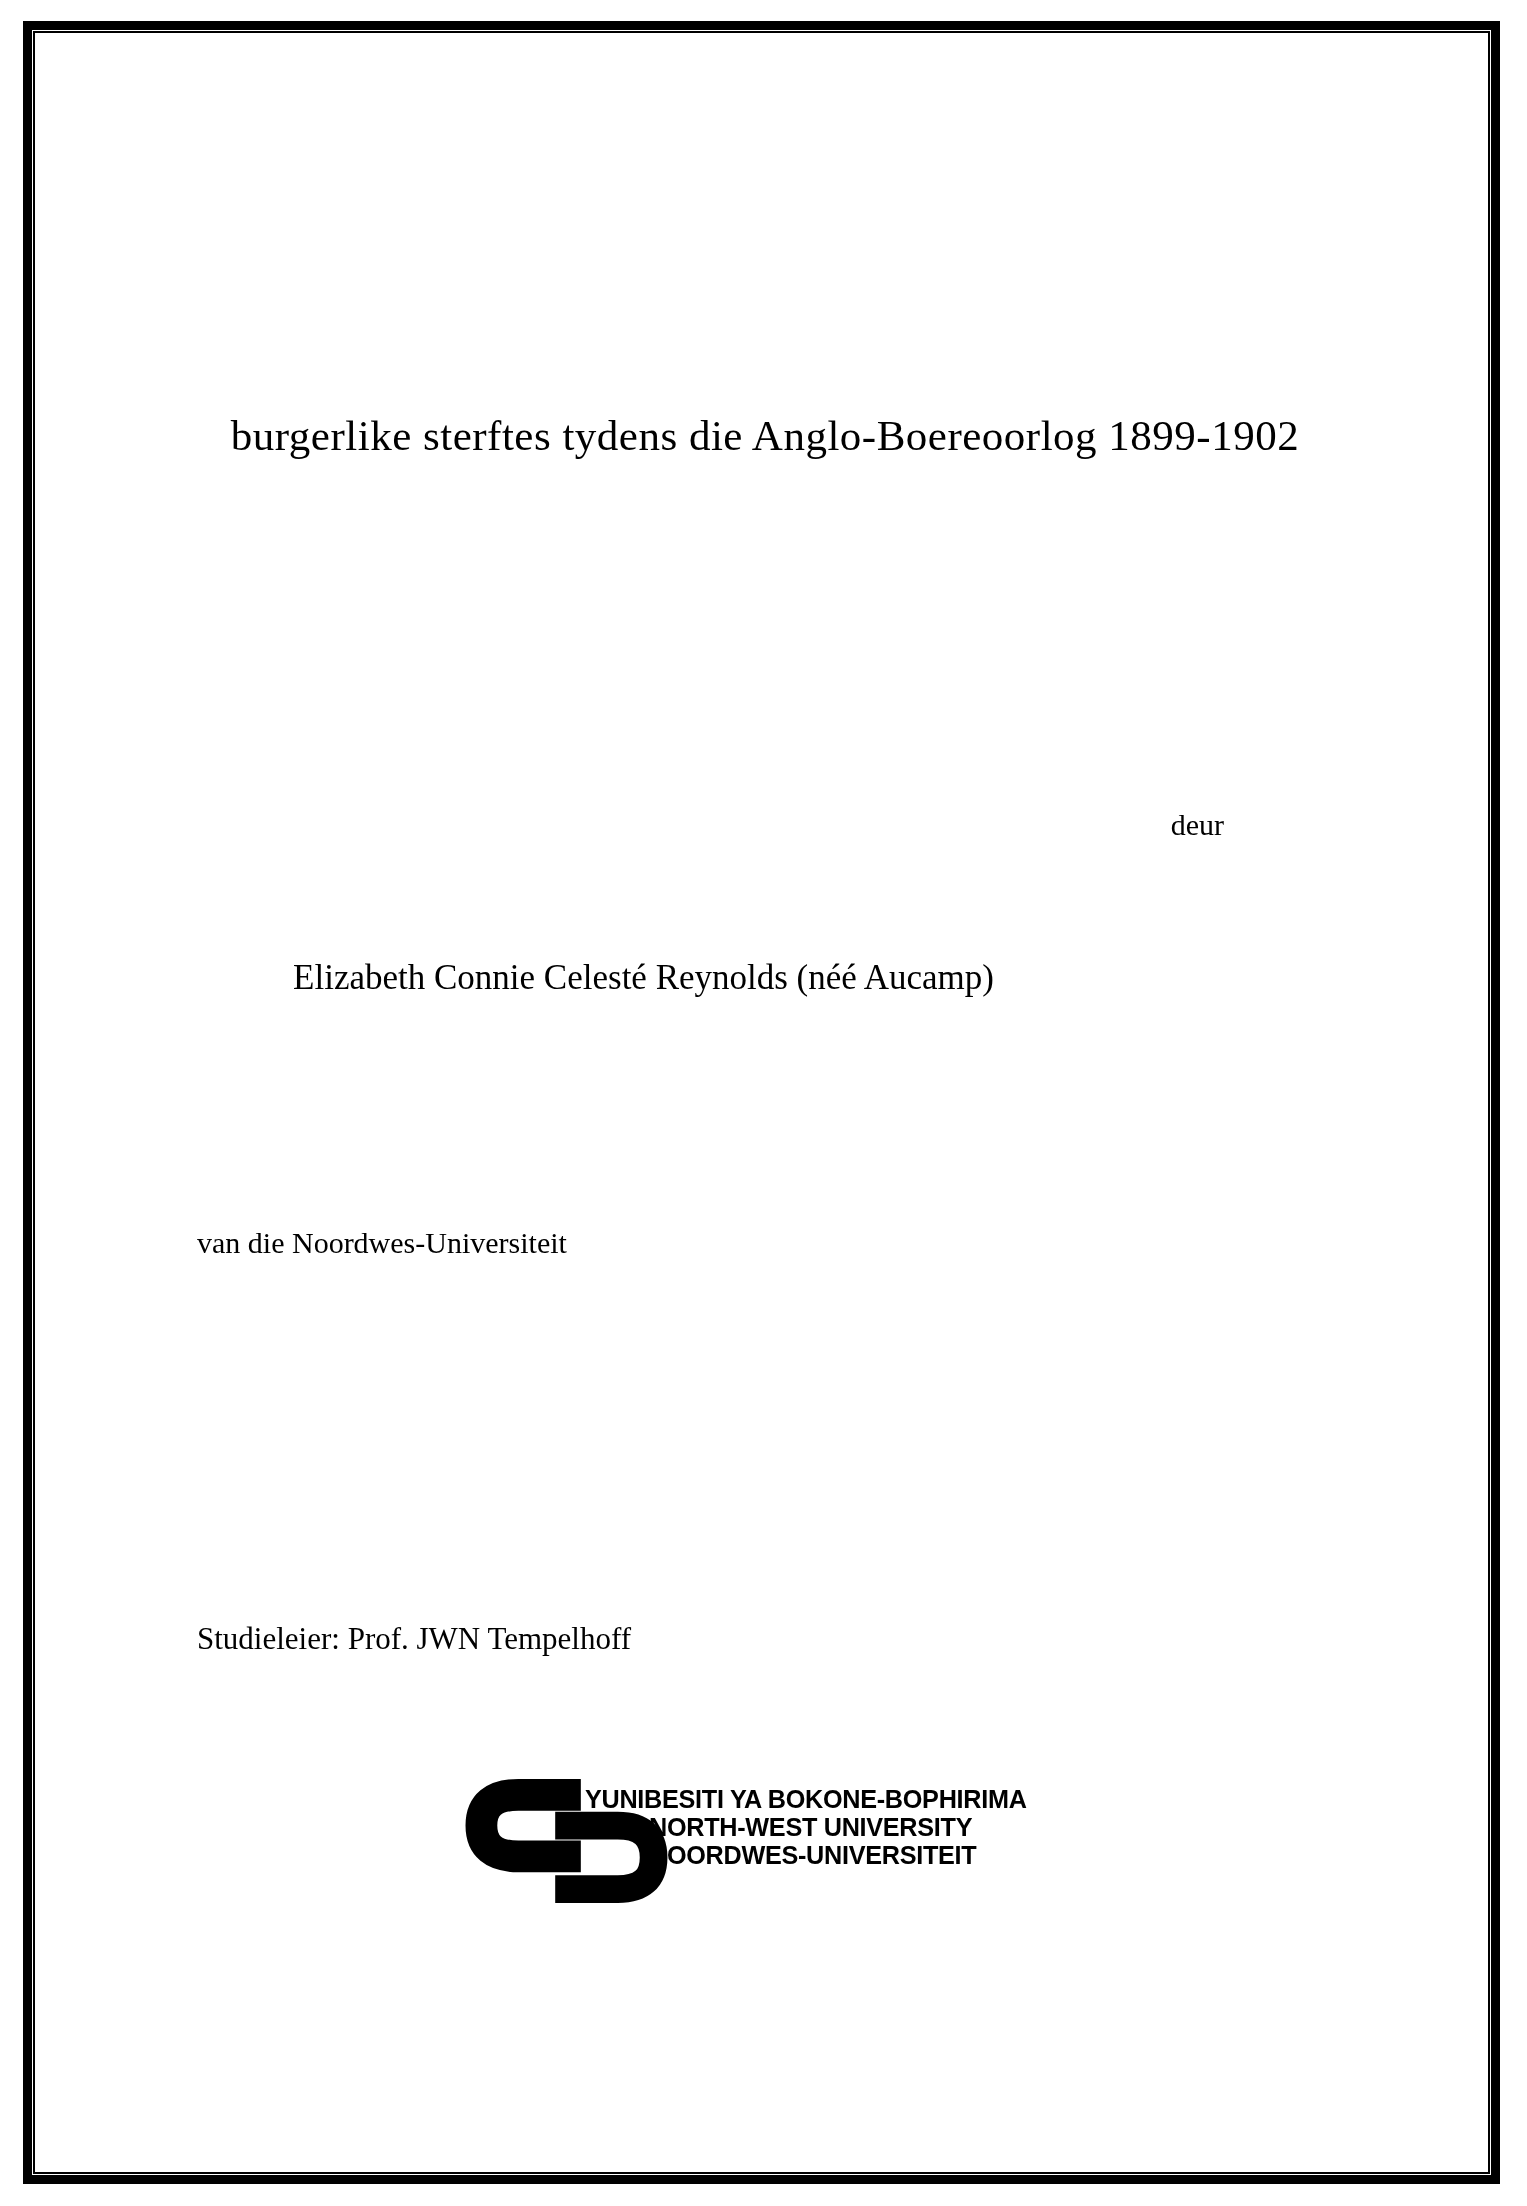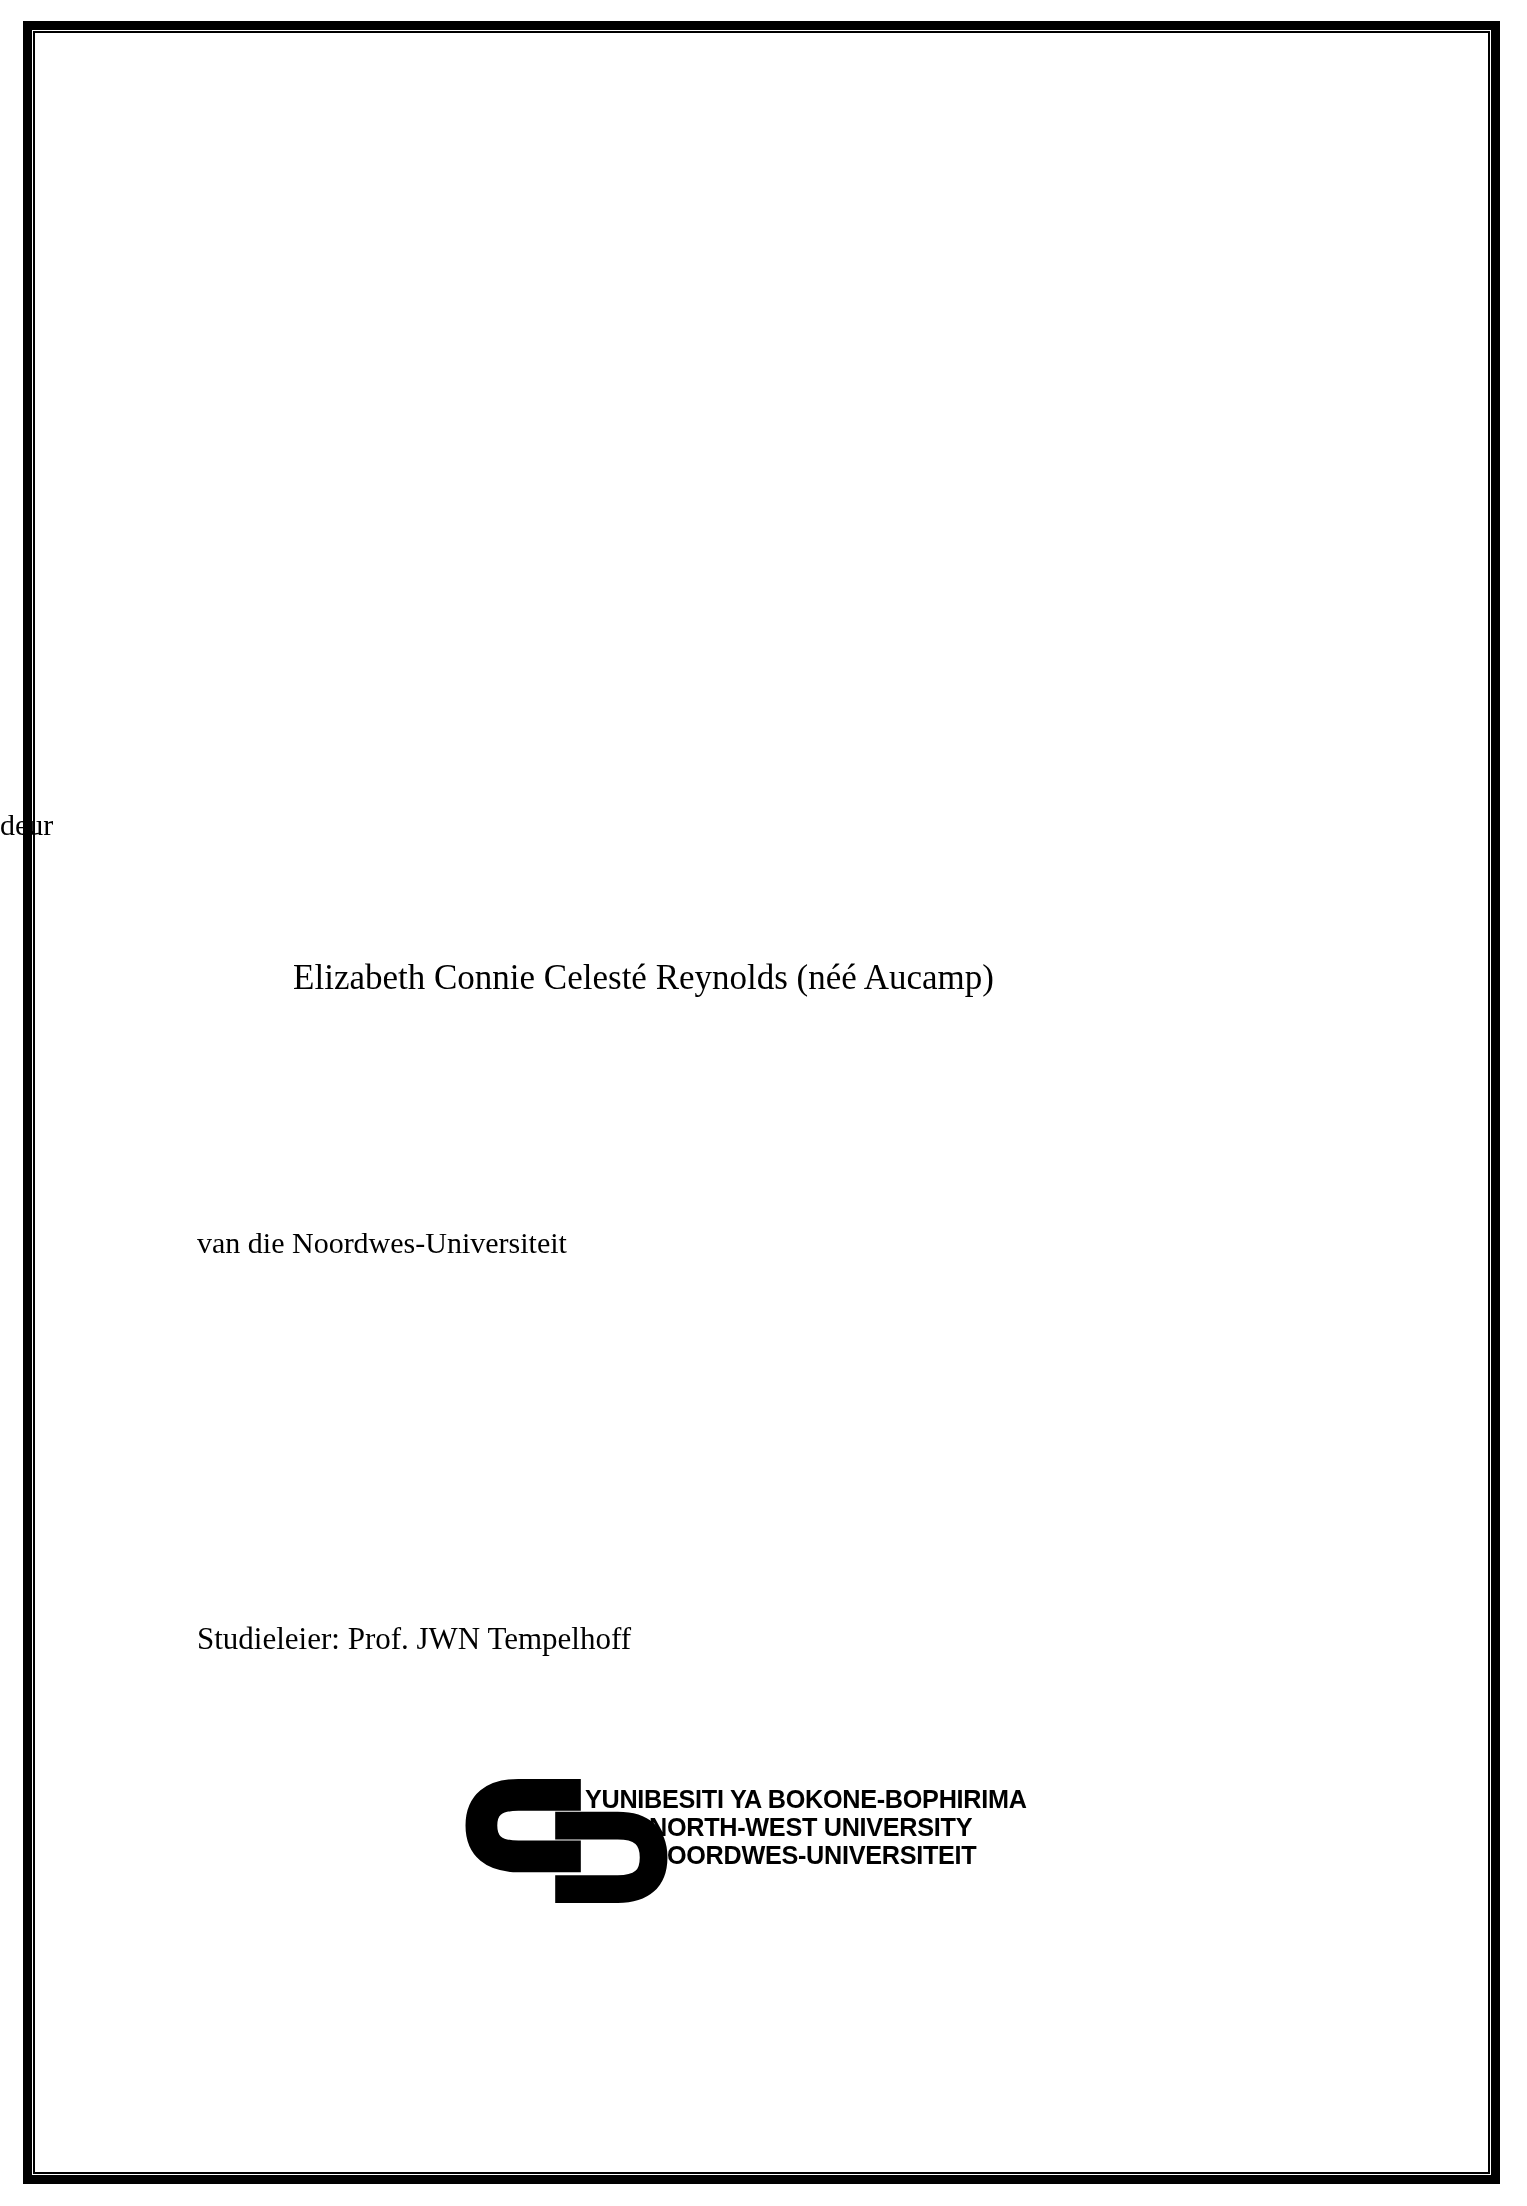--- a/index.html
+++ b/index.html
@@ -40,21 +40,21 @@
     text-align: center;
     font-size: 43px;
     line-height: 76px;
     letter-spacing: 0.5px;
   }
   .byline {
     position: absolute;
     left: 0;
     width: 1224px;
     top: 808px;
-    text-align: left;
+    text-align: right;
     font-size: 30px;
   }
   .author {
     position: absolute;
     left: 0;
     width: 1287px;
     top: 958px;
     text-align: center;
     font-size: 35px;
   }
@@ -109,20 +109,21 @@
   .logo-text .indent { padding-left: 66px; }
 </style>
 </head>
 <body>
 
 <div class="frame-outer">
   <div class="frame-inner"></div>
 </div>
 
 <div class="title-block">
+  <div>burgerlike sterftes tydens die Anglo-Boereoorlog 1899-1902</div>
 </div>
 
 <div class="byline">deur</div>
 
 <div class="author">Elizabeth Connie Celesté Reynolds (néé Aucamp)</div>
 
 <div class="declaration">
   <div>van die Noordwes-Universiteit</div>
 </div>
 

